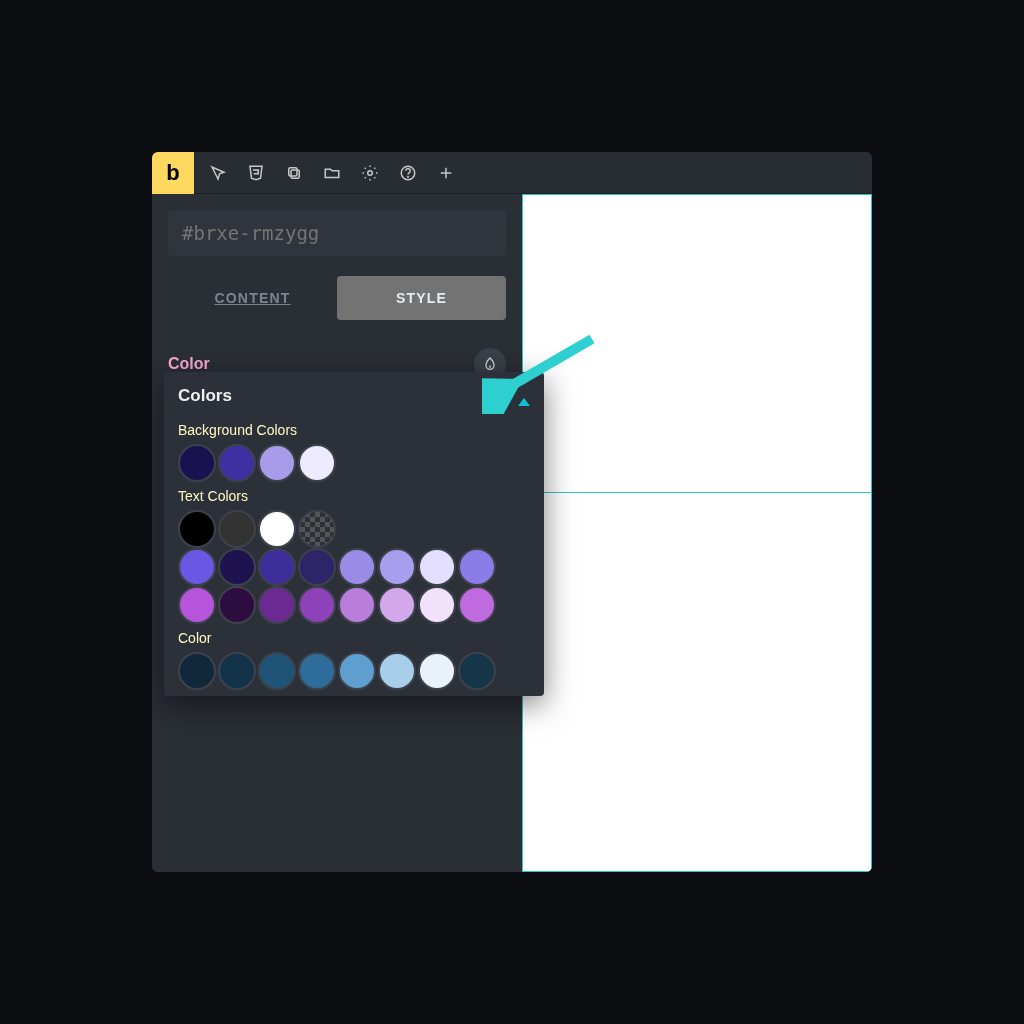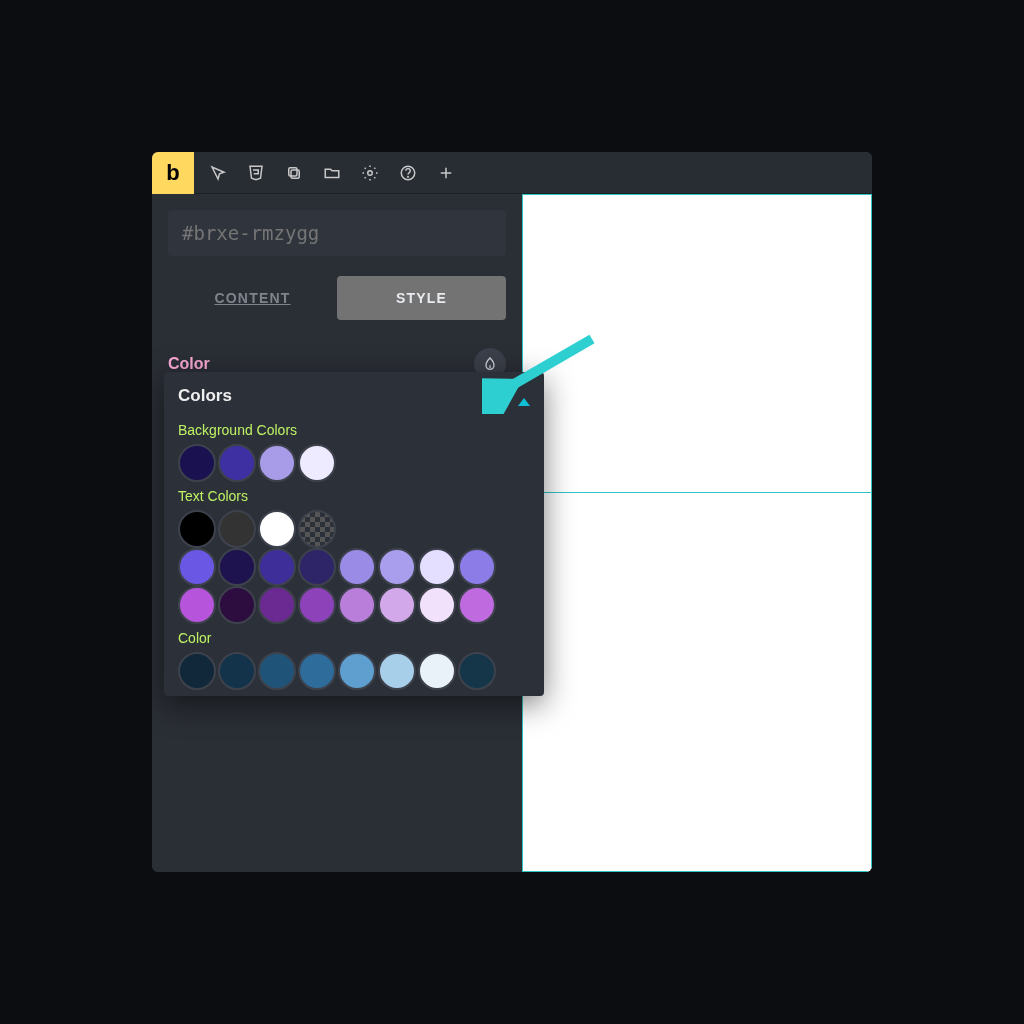--- a/index.html
+++ b/index.html
@@ -206,21 +206,21 @@
     }
     .triangle-up {
       width: 0; height: 0;
       border-left: 6px solid transparent;
       border-right: 6px solid transparent;
       border-bottom: 8px solid #0fbfd6;
       cursor: pointer;
     }
     .group-label {
       font-size: 14px;
-      color: #bef264;
+      color: #fef9c3;
       margin-top: 6px;
       margin-bottom: 6px;
     }
     .swatches {
       display: flex;
       gap: 2px;
       flex-wrap: wrap;
     }
     .swatch {
       width: 38px;

